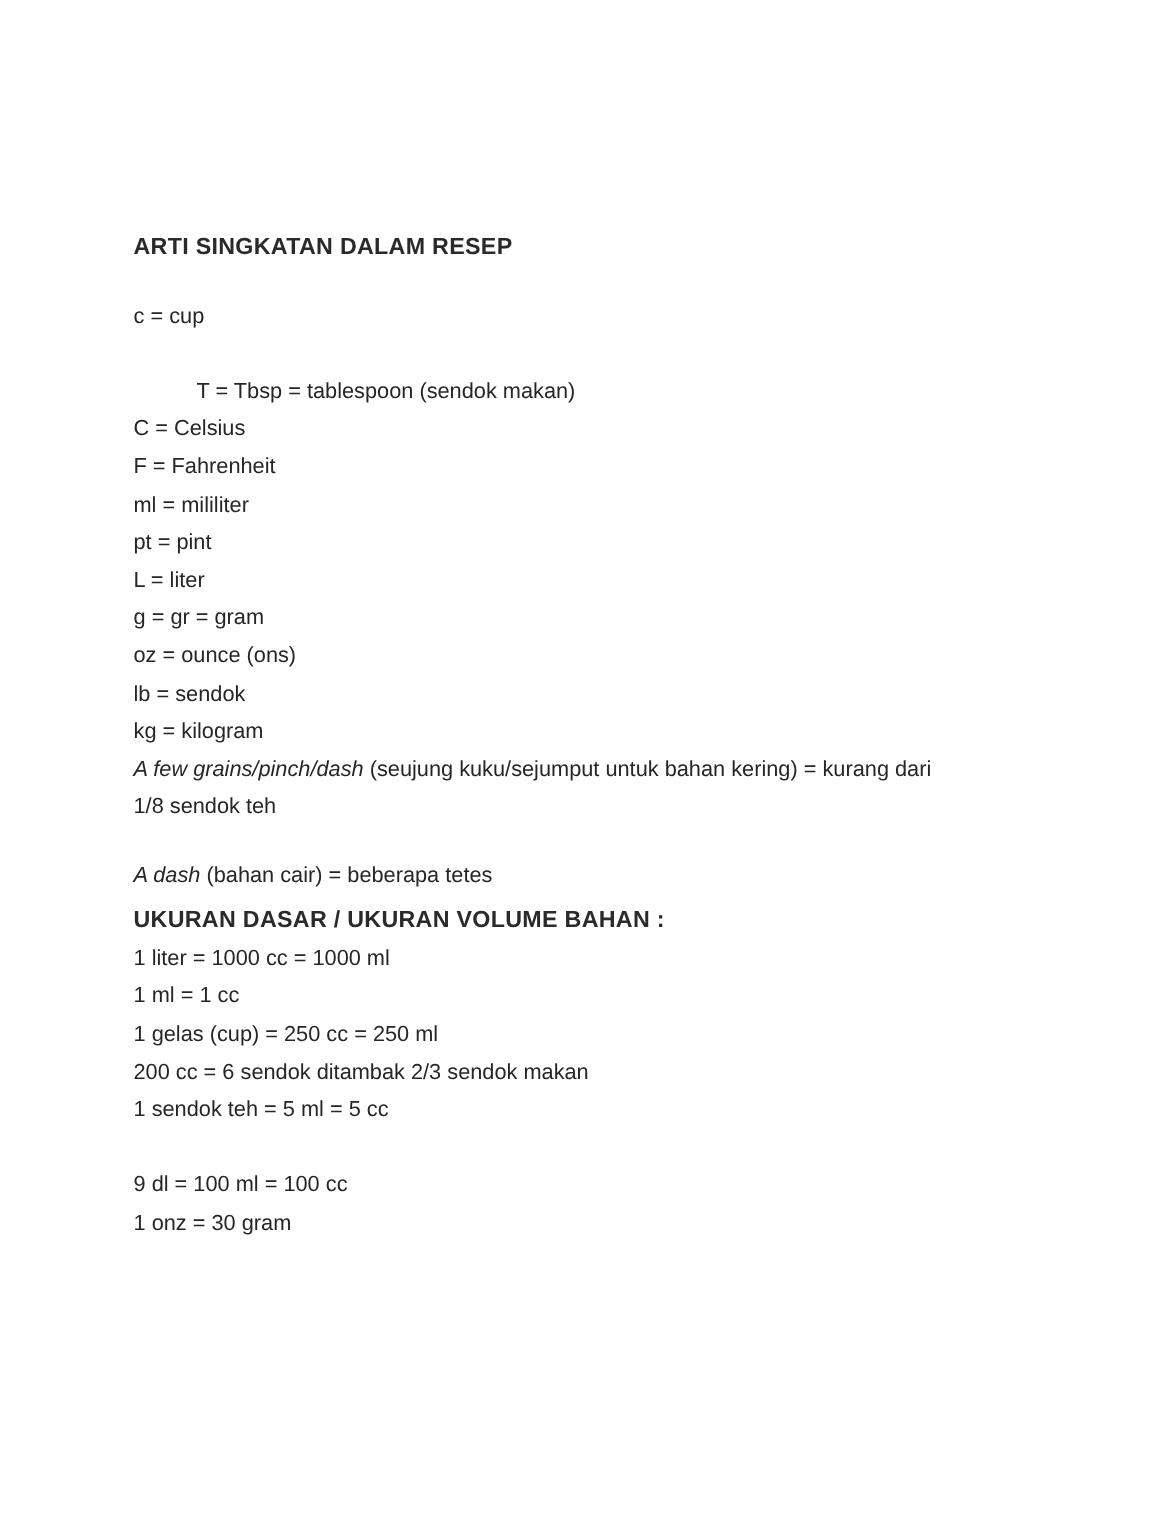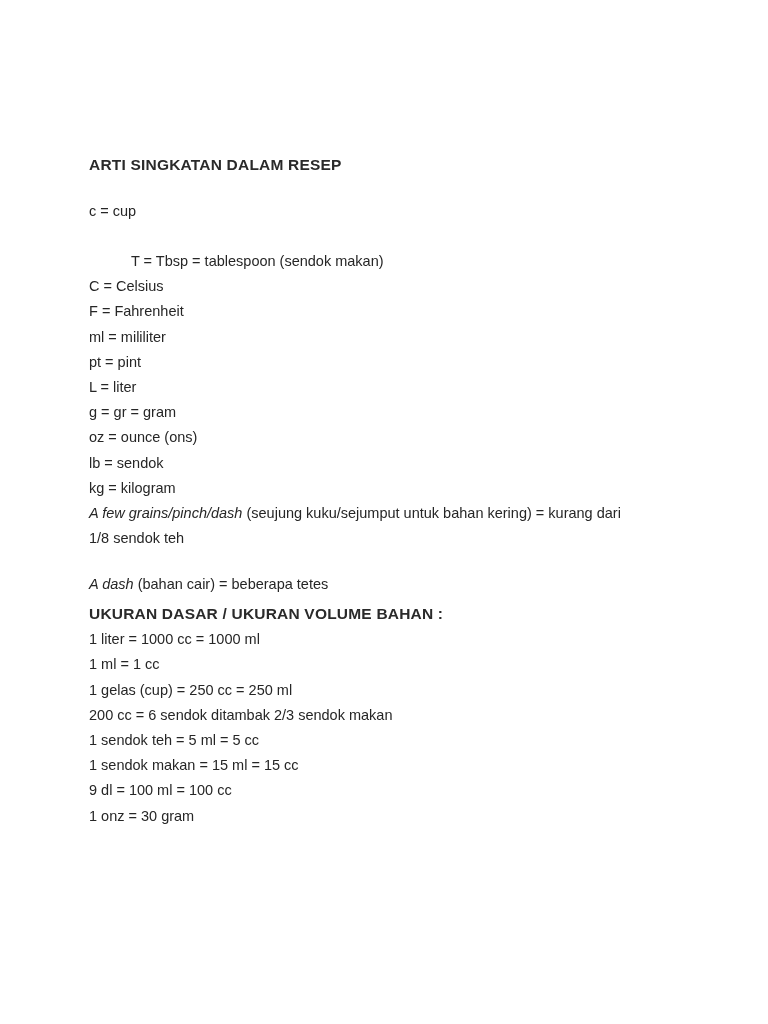--- a/index.html
+++ b/index.html
@@ -65,17 +65,16 @@
   <div class="line" style="top:513px;">1/8 sendok teh</div>
   <div class="line" style="top:539px;margin-top:20px;"><em>A dash</em><span> (bahan cair) = beberapa tetes</span></div>
 
   <div class="heading" style="top:589px;">UKURAN DASAR / UKURAN VOLUME BAHAN :</div>
 
   <div class="line" style="top:614px;">1 liter = 1000 cc = 1000 ml</div>
   <div class="line" style="top:639px;">1 ml = 1 cc</div>
   <div class="line" style="top:665px;">1 gelas (cup) = 250 cc = 250 ml</div>
   <div class="line" style="top:690px;">200 cc  = 6 sendok ditambak 2/3 sendok makan</div>
   <div class="line" style="top:715px;">1 sendok teh = 5 ml = 5 cc</div>
-  <div class="line" style="top:740px;">1 sendok makan = 15 ml = 15 cc</div>
   <div class="line" style="top:765px;">9 dl = 100 ml = 100 cc</div>
   <div class="line" style="top:791px;">1 onz = 30 gram</div>
 
 </div>
 
 </body></html>

